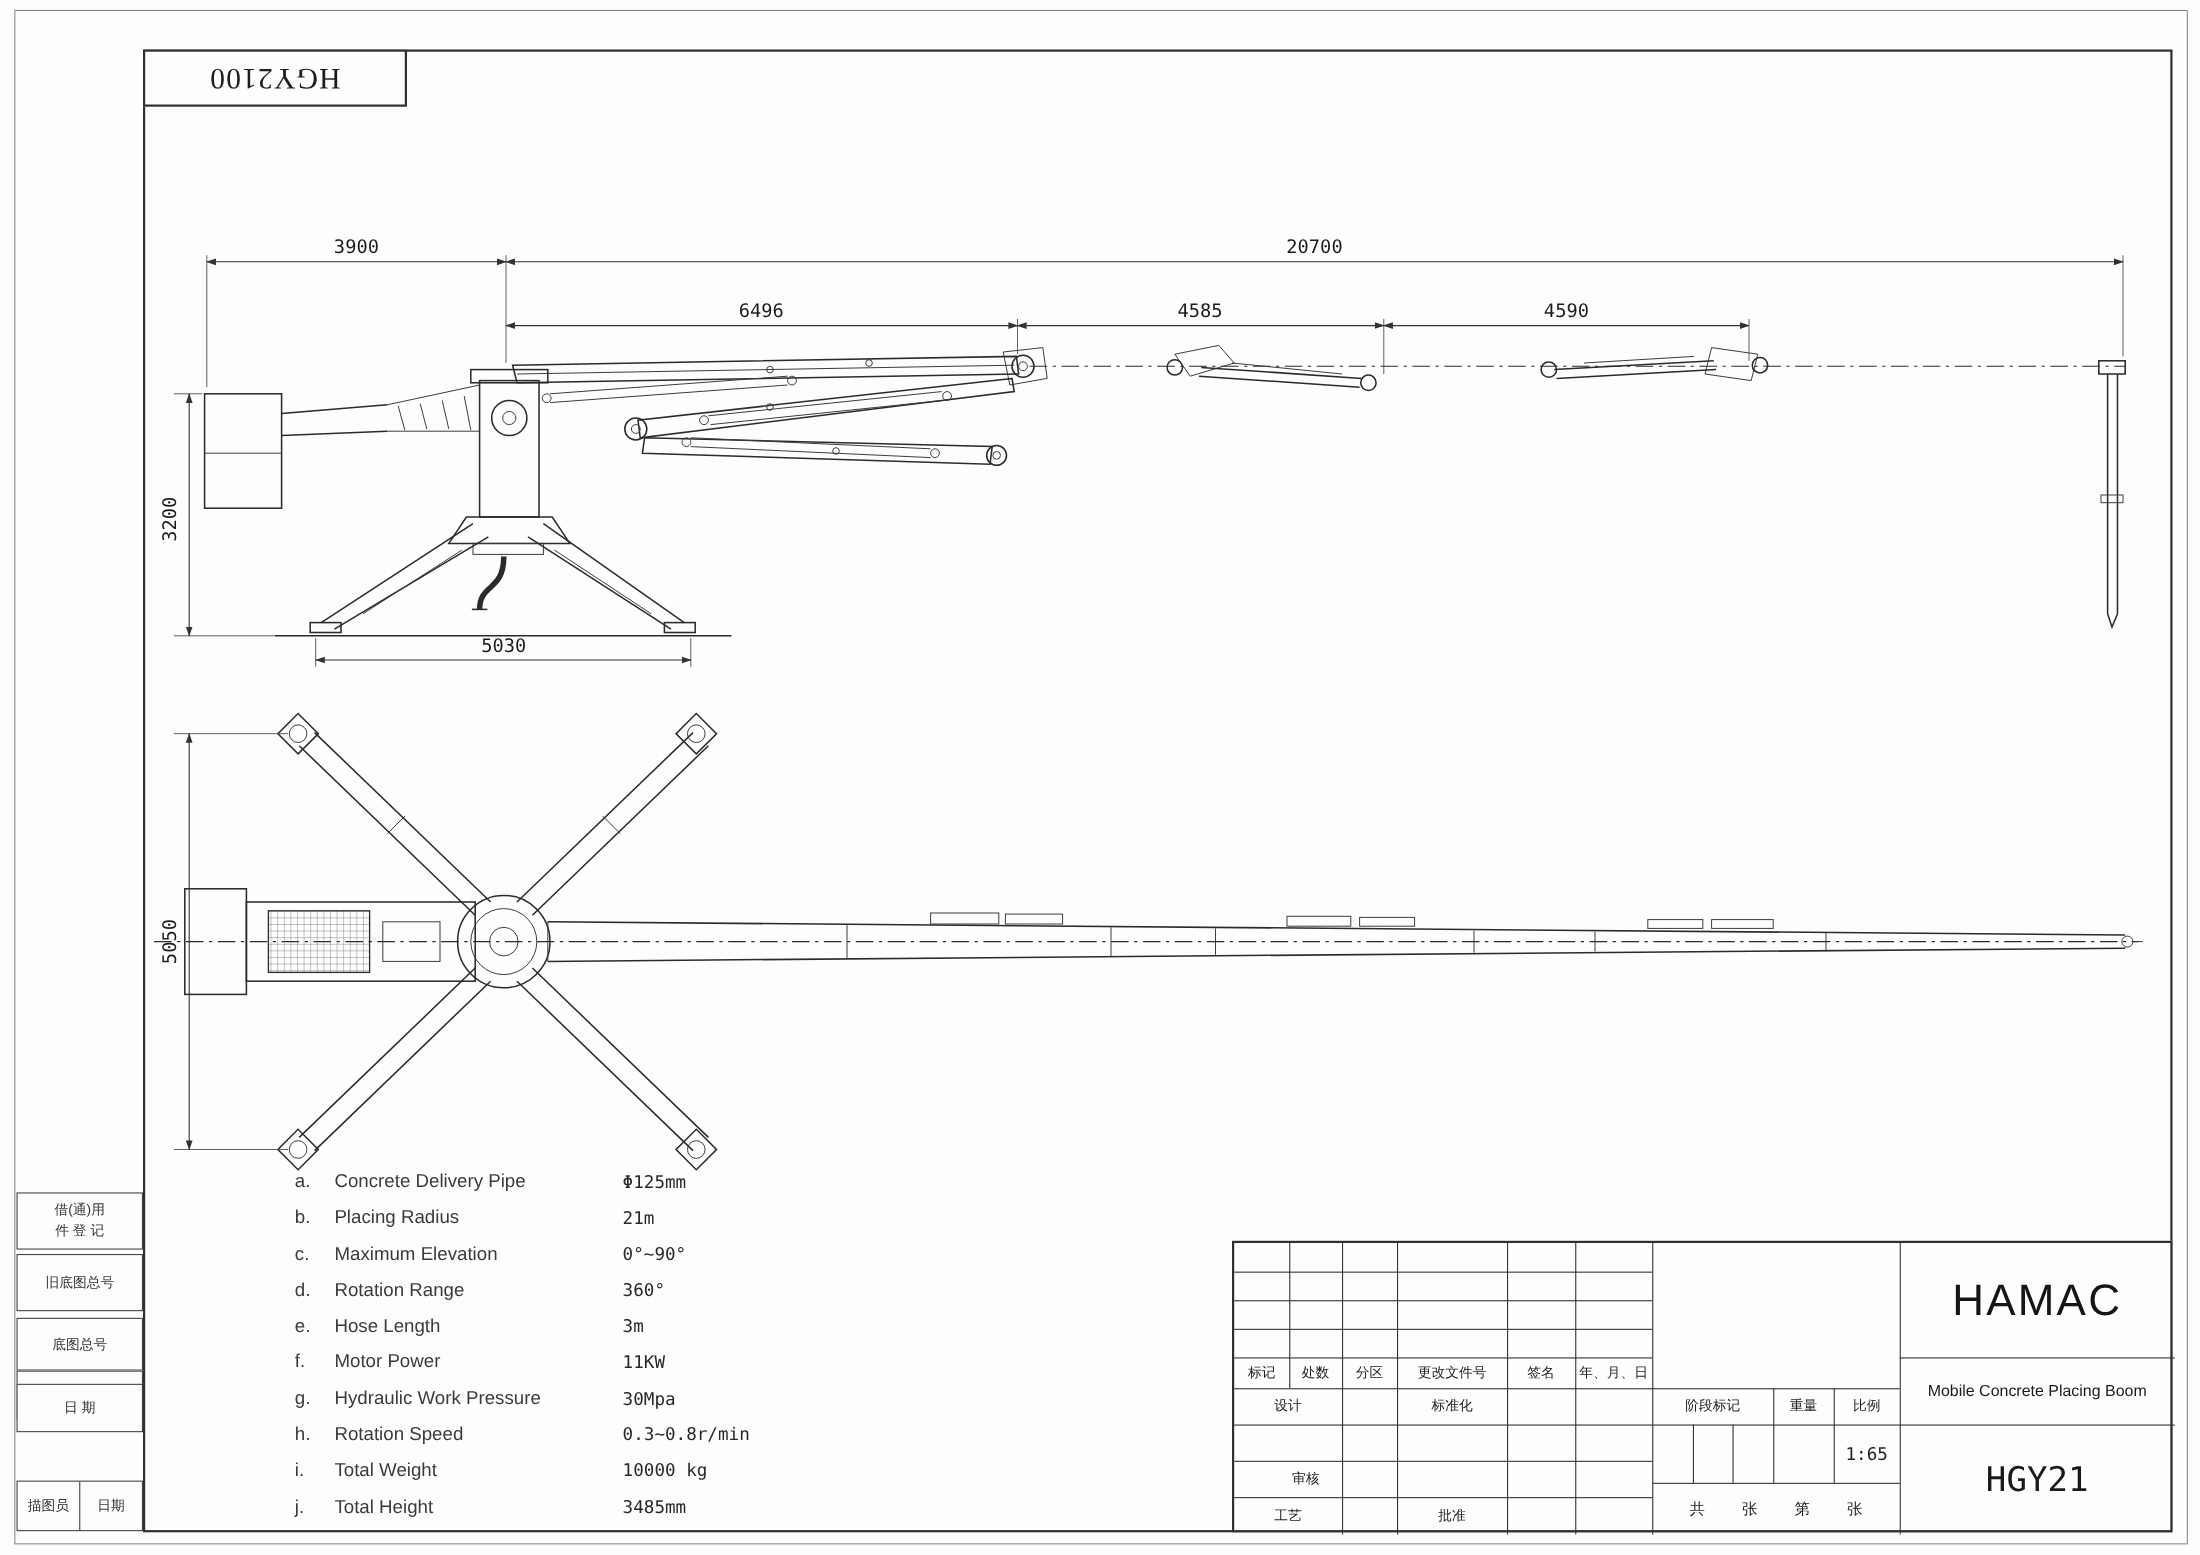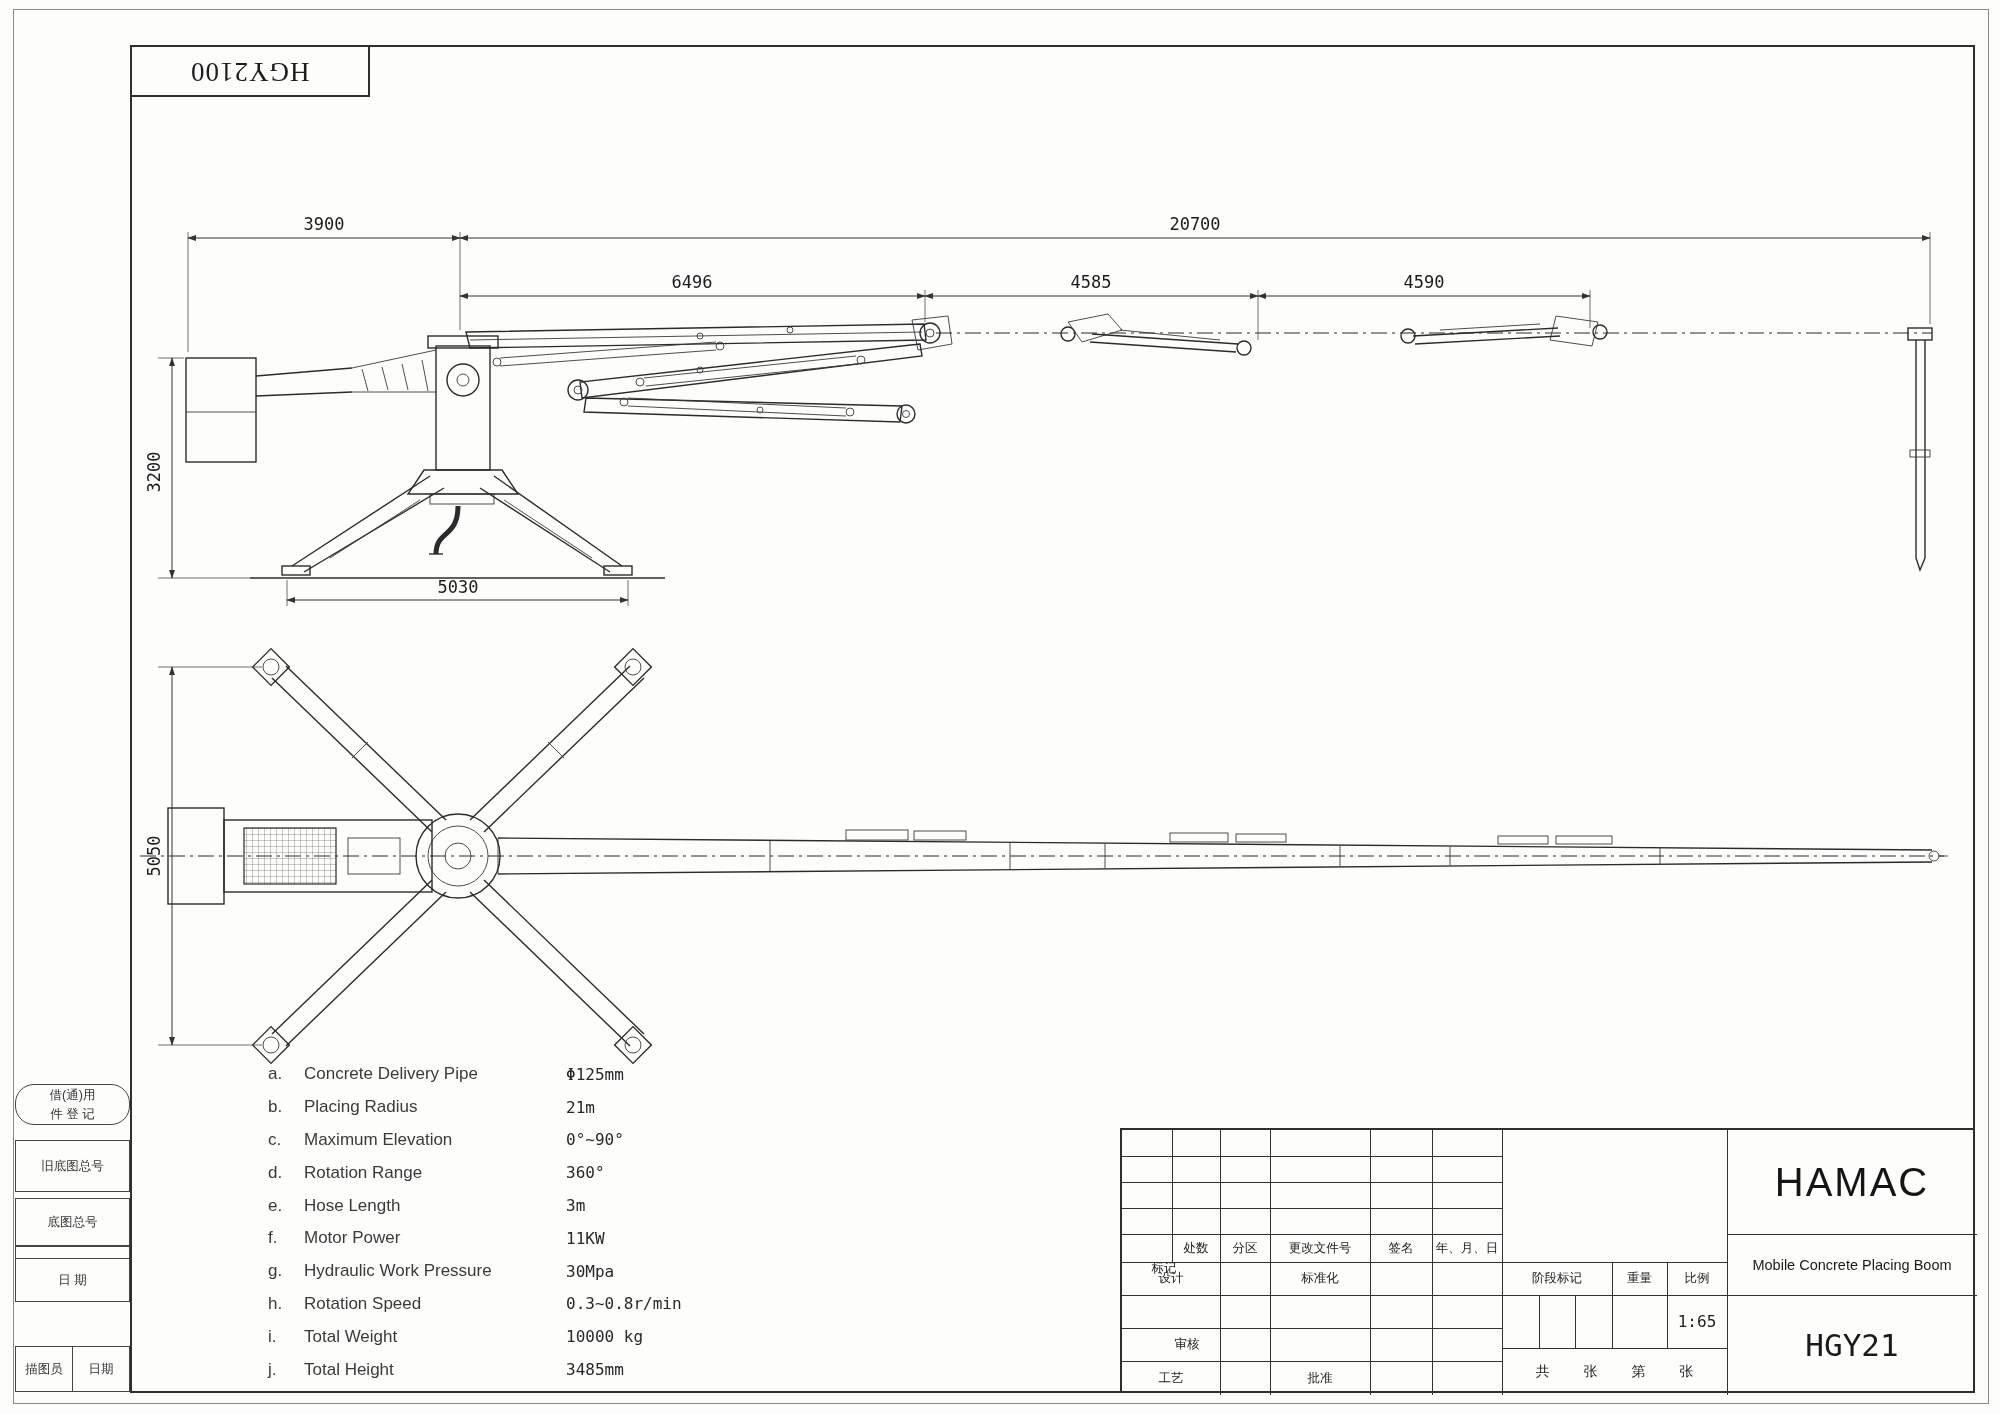--- a/index.html
+++ b/index.html
@@ -287,21 +287,21 @@
         <span class="spec-label">Total Weight</span>
         <span class="spec-value">10000 kg</span>
       </div>
     <div class="spec-row">
         <span class="spec-id">j.</span>
         <span class="spec-label">Total Height</span>
         <span class="spec-value">3485mm</span>
       </div>
   </div>
 
-  <div class="margin-box" style="top:1084px; height:41px;border-radius:19px;">
+  <div class="margin-box" style="top:1084px; height:52px;">
     <span>借(通)用</span>
     <span>件 登 记</span>
   </div>
   <div class="margin-box" style="top:1140px; height:52px;">
     <span>旧底图总号</span>
   </div>
   <div class="margin-box" style="top:1198px; height:48px;">
     <span>底图总号</span>
   </div>
   <div class="margin-box" style="top:1246px; height:44px;">
@@ -332,21 +332,21 @@
     <div class="hline" style="top:52px;  left:0; width:380px;"></div>
     <div class="hline" style="top:78px;  left:0; width:380px;"></div>
     <div class="hline" style="top:104px; left:0; width:380px;"></div>
     <div class="hline" style="top:104px; left:605px; width:250px;"></div>
     <div class="hline" style="top:132px; left:0; width:605px;"></div>
     <div class="hline" style="top:165px; left:0; width:855px;"></div>
     <div class="hline" style="top:198px; left:0; width:380px;"></div>
     <div class="hline" style="top:218px; left:380px; width:225px;"></div>
     <div class="hline" style="top:231px; left:0; width:380px;"></div>
 
-    <div class="tb-label" style="left:17px; top:104px; width:50px; height:28px;margin-top:20px;">标记</div>
+    <div class="tb-label" style="left:0; top:104px; width:50px; height:28px;">标记</div>
     <div class="tb-label" style="left:50px; top:104px; width:48px; height:28px;">处数</div>
     <div class="tb-label" style="left:98px; top:104px; width:50px; height:28px;">分区</div>
     <div class="tb-label" style="left:148px; top:104px; width:100px; height:28px;">更改文件号</div>
     <div class="tb-label" style="left:248px; top:104px; width:62px; height:28px;">签名</div>
     <div class="tb-label" style="left:310px; top:104px; width:70px; height:28px;">年、月、日</div>
 
     <div class="tb-label" style="left:0; top:132px; width:98px; height:33px;">设计</div>
     <div class="tb-label" style="left:148px; top:132px; width:100px; height:33px;">标准化</div>
     <div class="tb-label" style="left:16px; top:198px; width:98px; height:33px;">审核</div>
     <div class="tb-label" style="left:0; top:231px; width:98px; height:34px;">工艺</div>

